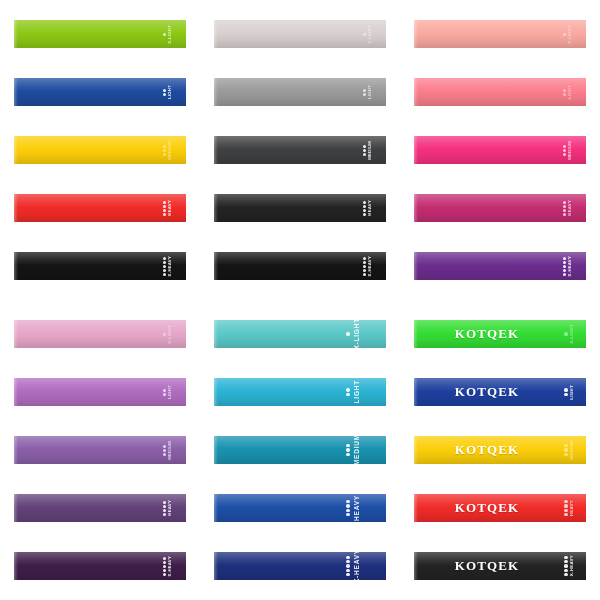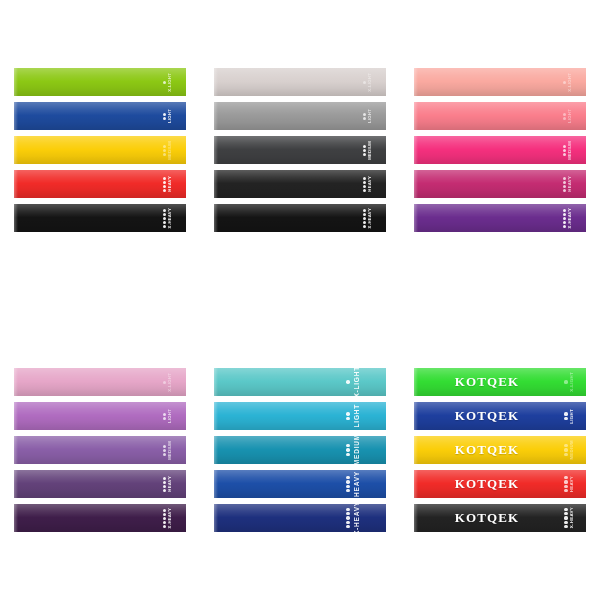--- a/index.html
+++ b/index.html
@@ -20,20 +20,21 @@
   }
   .panel{
     position:relative;
     display:flex;
     flex-direction:column;
     justify-content:center;
     align-items:center;
     background:#ffffff;
     box-sizing:border-box;
     padding:0 14px;
+    gap:24px;
   }
   .band{
     position:relative;
     width:100%;
     height:28px;
     margin-bottom:6px;
     box-sizing:border-box;
     overflow:hidden;
   }
   .band:last-child{margin-bottom:0;}

